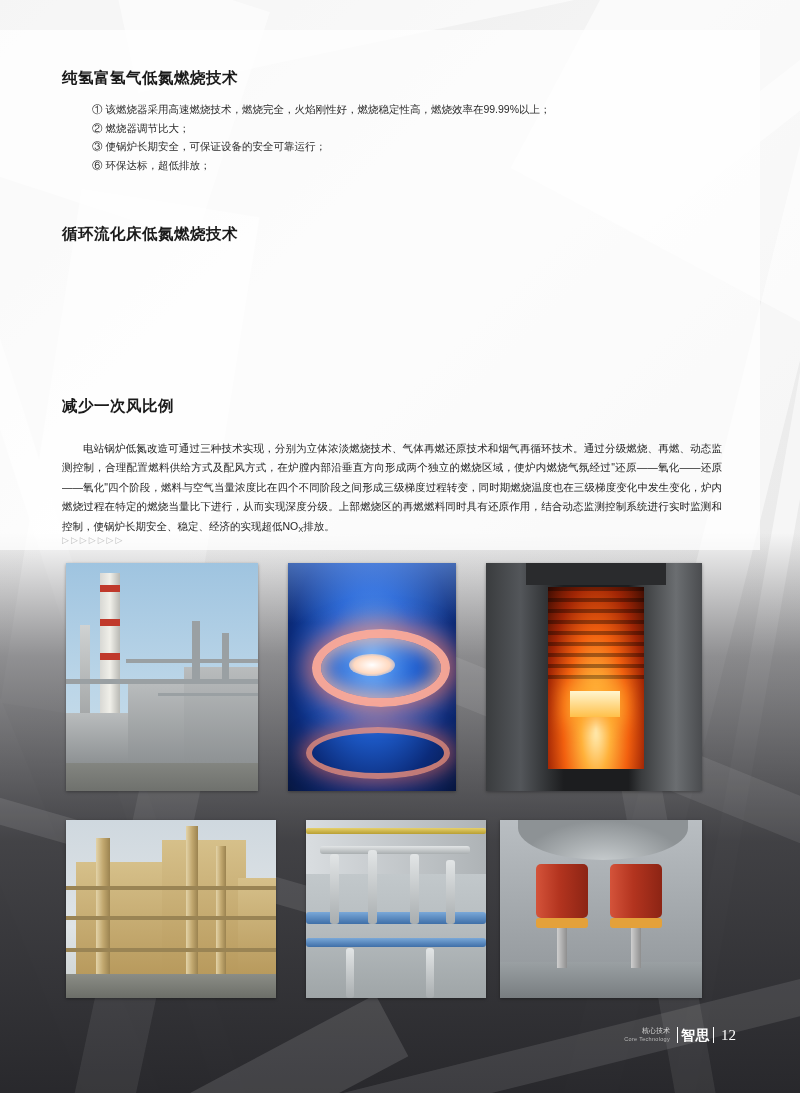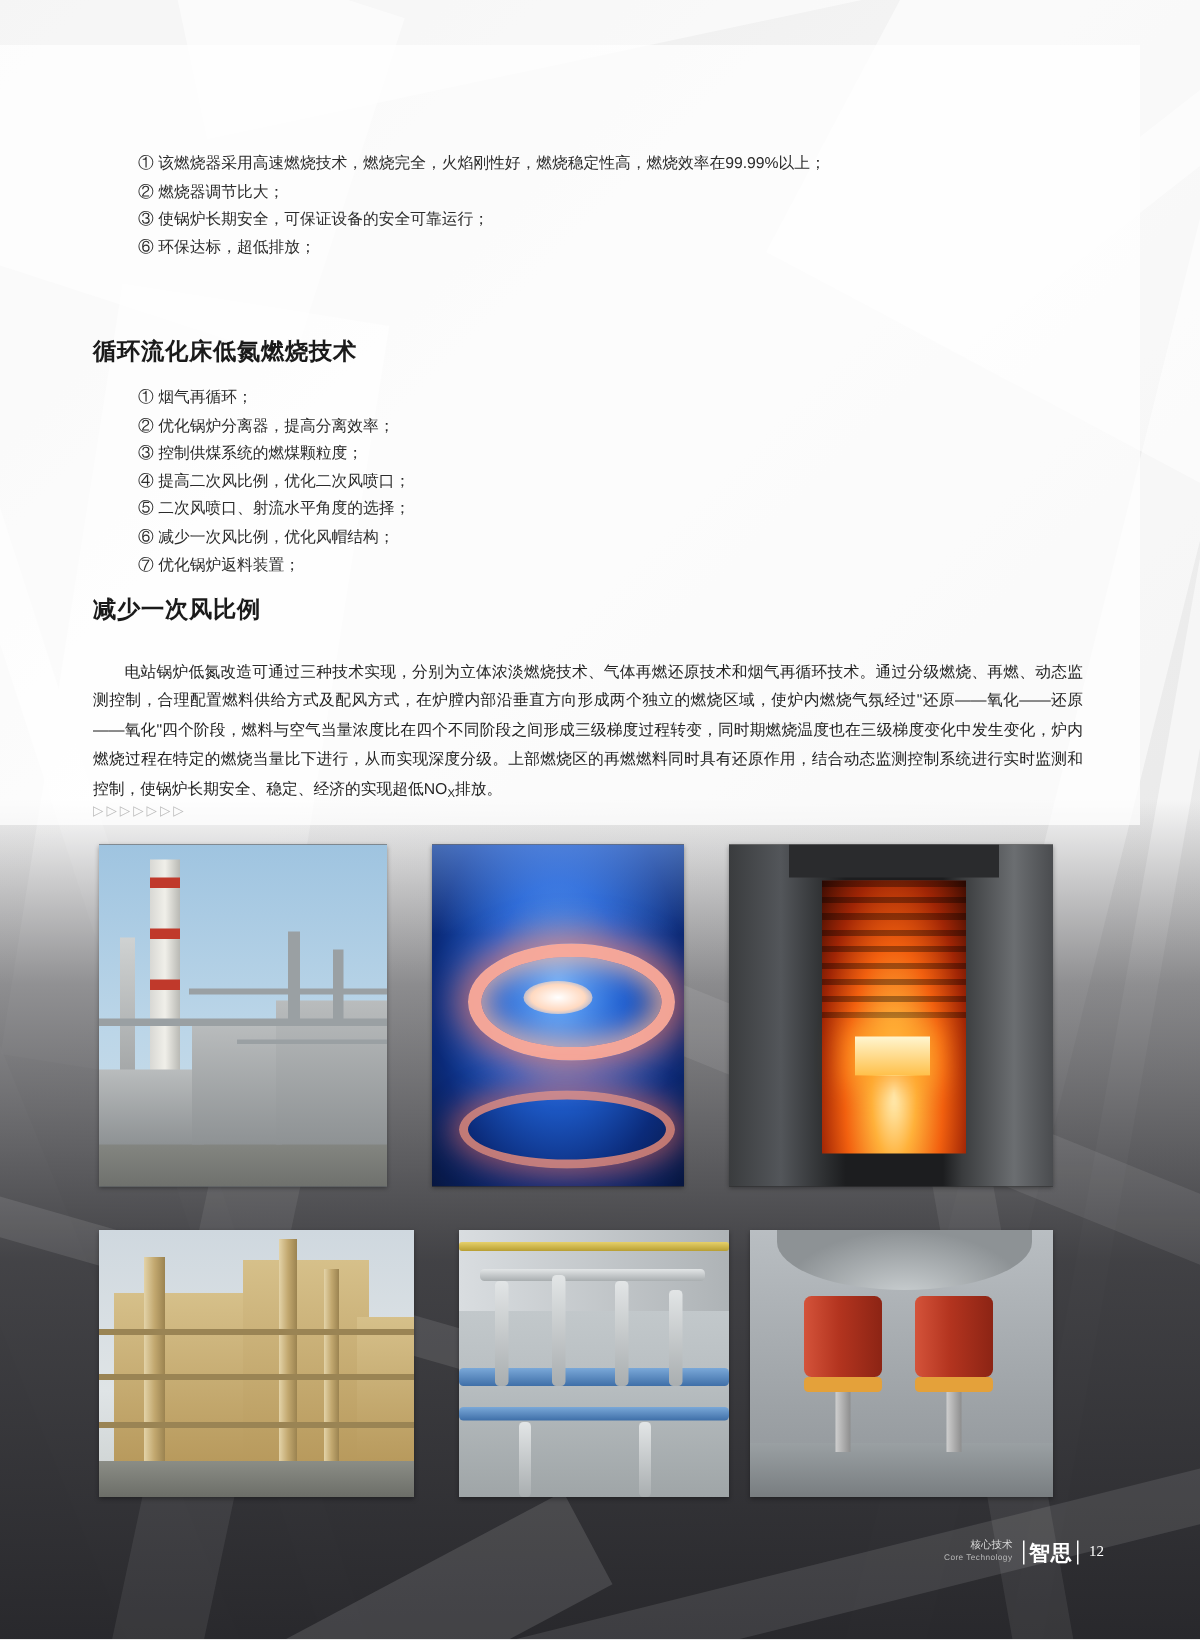--- a/index.html
+++ b/index.html
@@ -246,21 +246,21 @@
     font-size: 14px;
     font-weight: bold;
     color: #ffffff;
     letter-spacing: 0.5px;
     border-left: 1.5px solid #ffffff;
     border-right: 1.5px solid #ffffff;
     padding: 0 3px;
     line-height: 16px;
   }
   .footer .pageno {
-    font-size: 10px;
+    font-size: 15px;
     color: #ffffff;
     line-height: 16px;
     font-family: "Liberation Serif", serif;
   }
 </style>
 </head>
 <body>
 
 <div class="page">
 
@@ -279,37 +279,29 @@
     <div class="bottom-beam2"></div>
     <div class="bottom-beam3"></div>
     <div class="bottom-beam4"></div>
     <div class="bottom-beam5"></div>
     <div class="bottom-beam6"></div>
     <div class="plate"></div>
   </div>
 
   <div class="content">
 
+    <h2 class="section-title sec1">纯氢富氢气低氮燃烧技术</h2>
     <ul class="list list1">
       <li>① 该燃烧器采用高速燃烧技术，燃烧完全，火焰刚性好，燃烧稳定性高，燃烧效率在99.99%以上；</li>
       <li>② 燃烧器调节比大；</li>
       <li>③ 使锅炉长期安全，可保证设备的安全可靠运行；</li>
       <li>⑥ 环保达标，超低排放；</li>
     </ul>
 
     <h2 class="section-title sec2">循环流化床低氮燃烧技术</h2>
-    <ul class="list list2">
-      <li>① 烟气再循环；</li>
-      <li>② 优化锅炉分离器，提高分离效率；</li>
-      <li>③ 控制供煤系统的燃煤颗粒度；</li>
-      <li>④ 提高二次风比例，优化二次风喷口；</li>
-      <li>⑤ 二次风喷口、射流水平角度的选择；</li>
-      <li>⑥ 减少一次风比例，优化风帽结构；</li>
-      <li>⑦ 优化锅炉返料装置；</li>
-    </ul>
 
     <h2 class="section-title sec3">减少一次风比例</h2>
     <p class="para"><span>电站锅炉低氮改造可通过三种技术实现，分别为立体浓淡燃烧技术、气体再燃还原技术和烟气再循环技术。通过分级燃烧、再燃、动态监测控制，合理配置燃料供给方式及配风方式，在炉膛内部沿垂直方向形成两个独立的燃烧区域，使炉内燃烧气氛经过"还原——氧化——还原——氧化"四个阶段，燃料与空气当量浓度比在四个不同阶段之间形成三级梯度过程转变，同时期燃烧温度也在三级梯度变化中发生变化，炉内燃烧过程在特定的燃烧当量比下进行，从而实现深度分级。上部燃烧区的再燃燃料同时具有还原作用，结合动态监测控制系统进行实时监测和控制，使锅炉长期安全、稳定、经济的实现超低NO</span><sub>X</sub><span>排放。</span></p>
 
     <div class="arrows">▷▷▷▷▷▷▷</div>
   </div>
 
   <div class="photos">
 
     <div class="photo p1">

